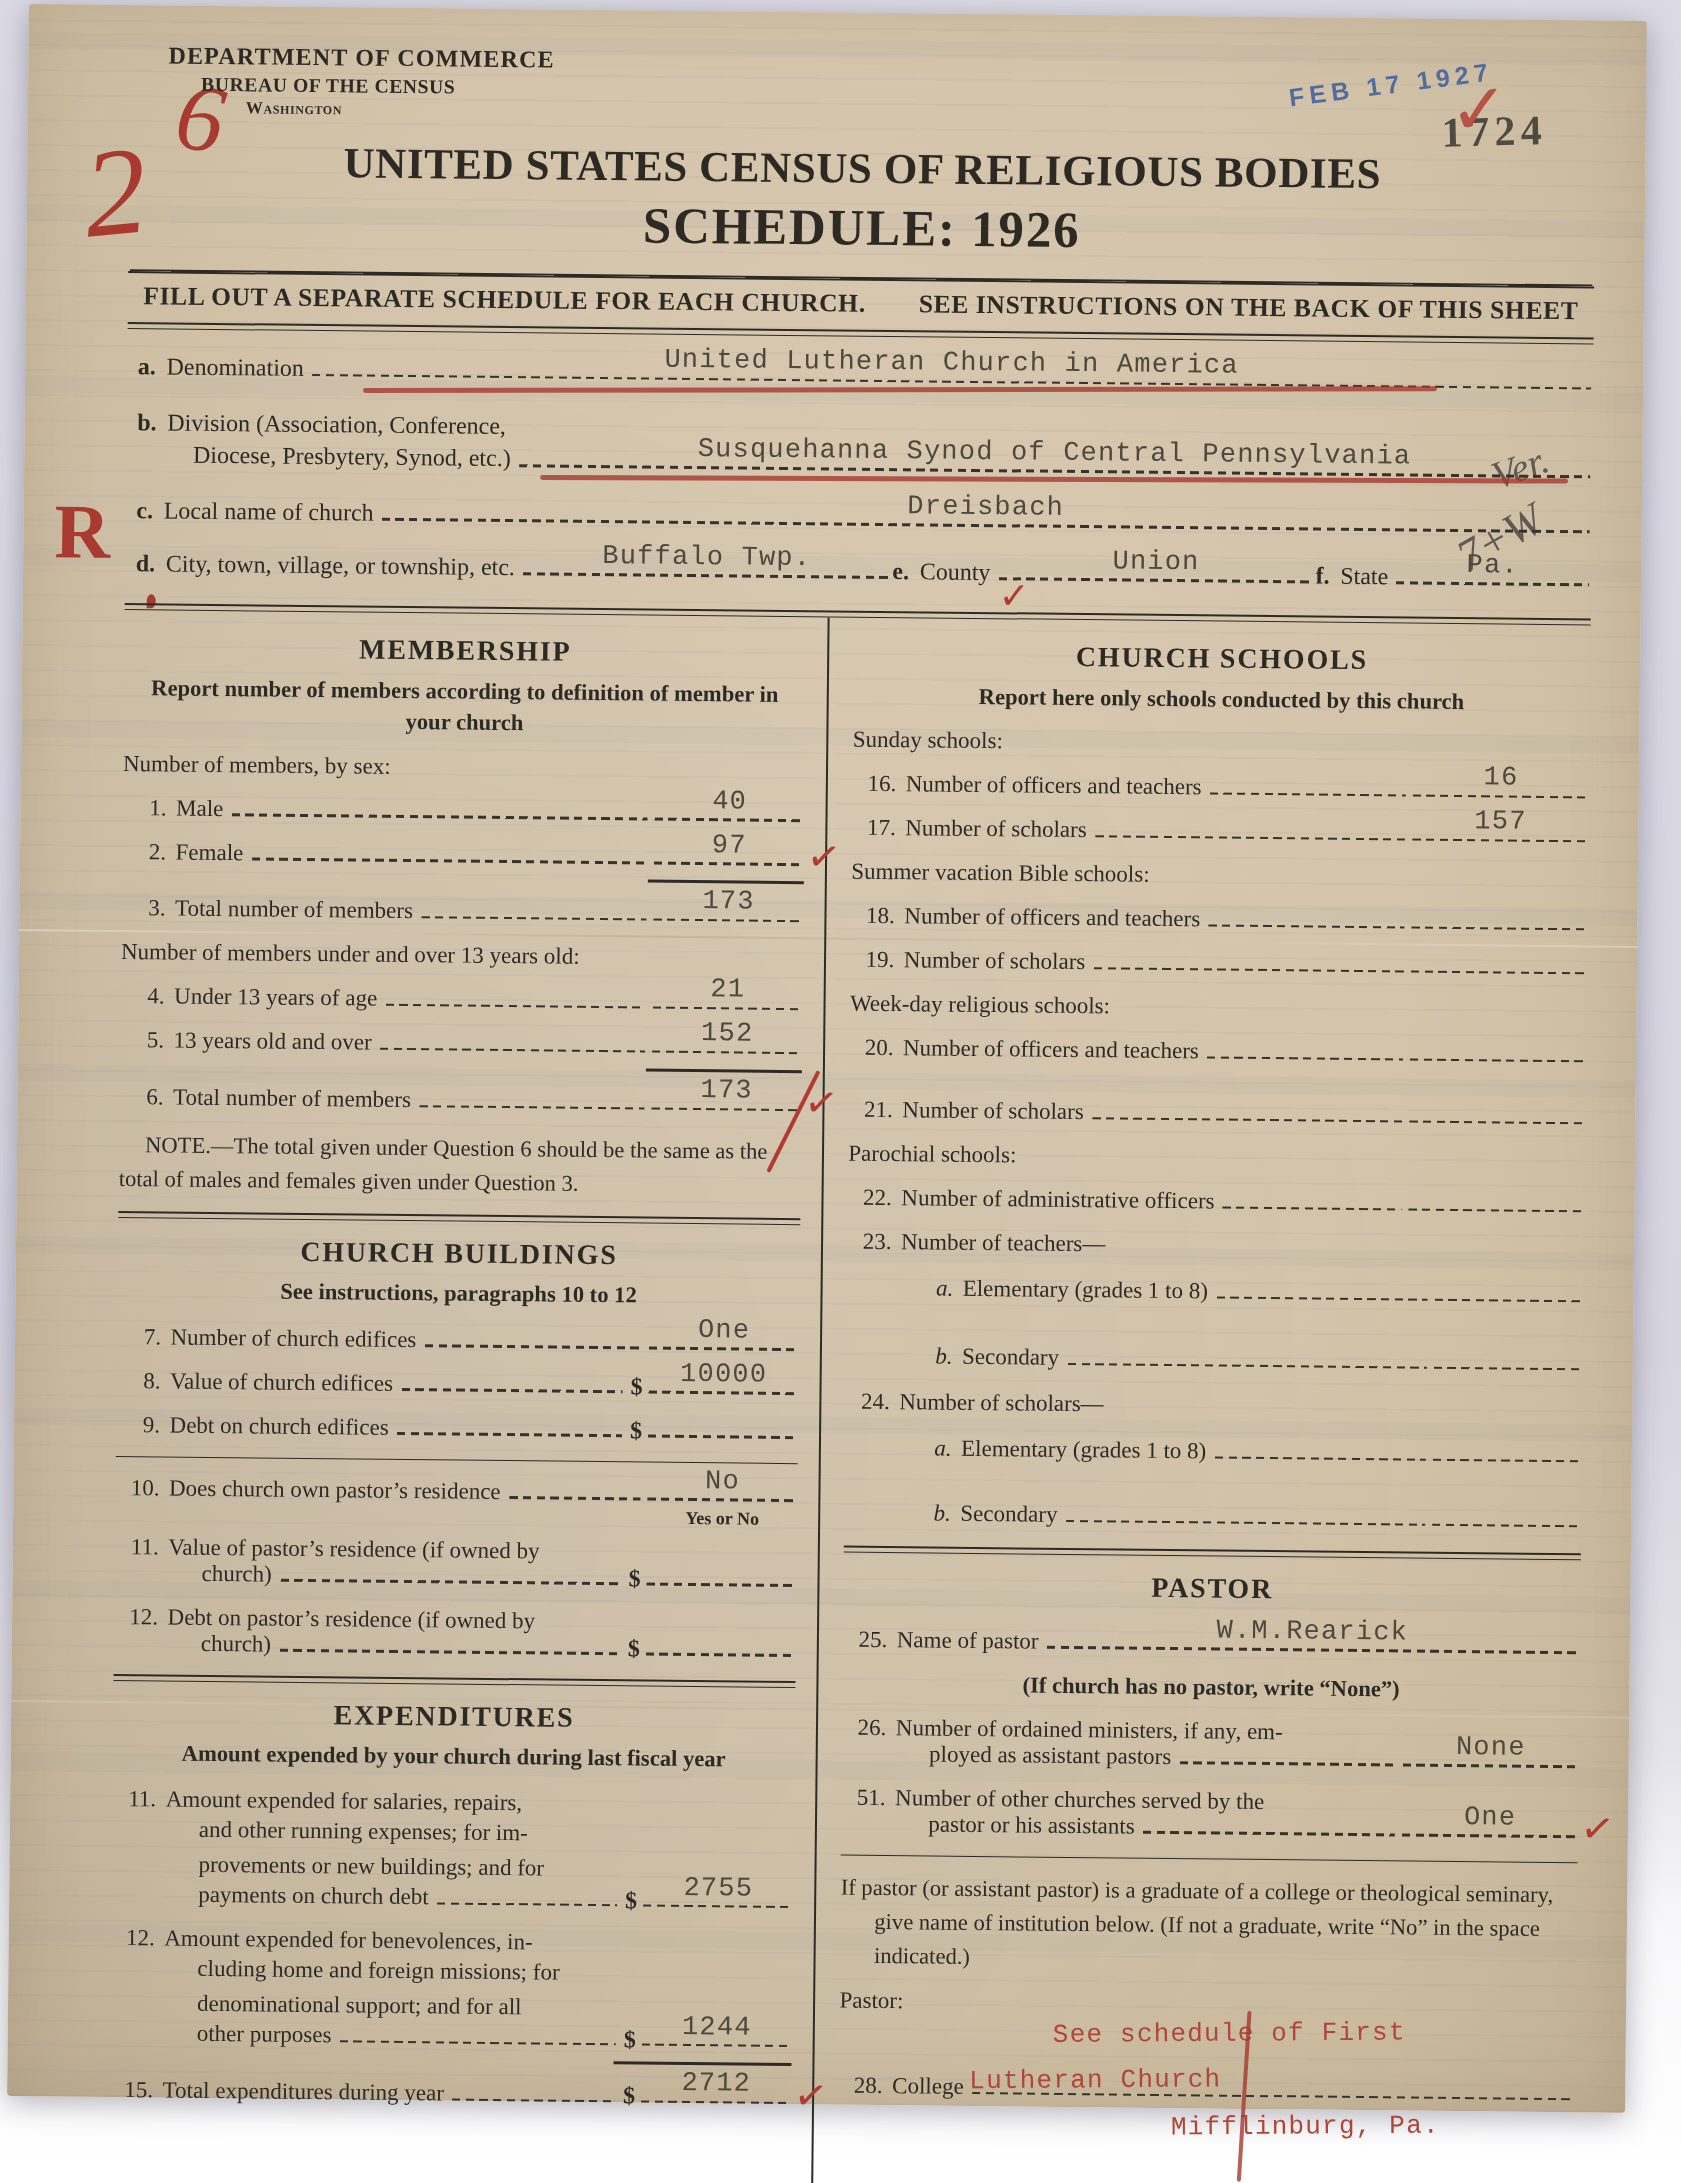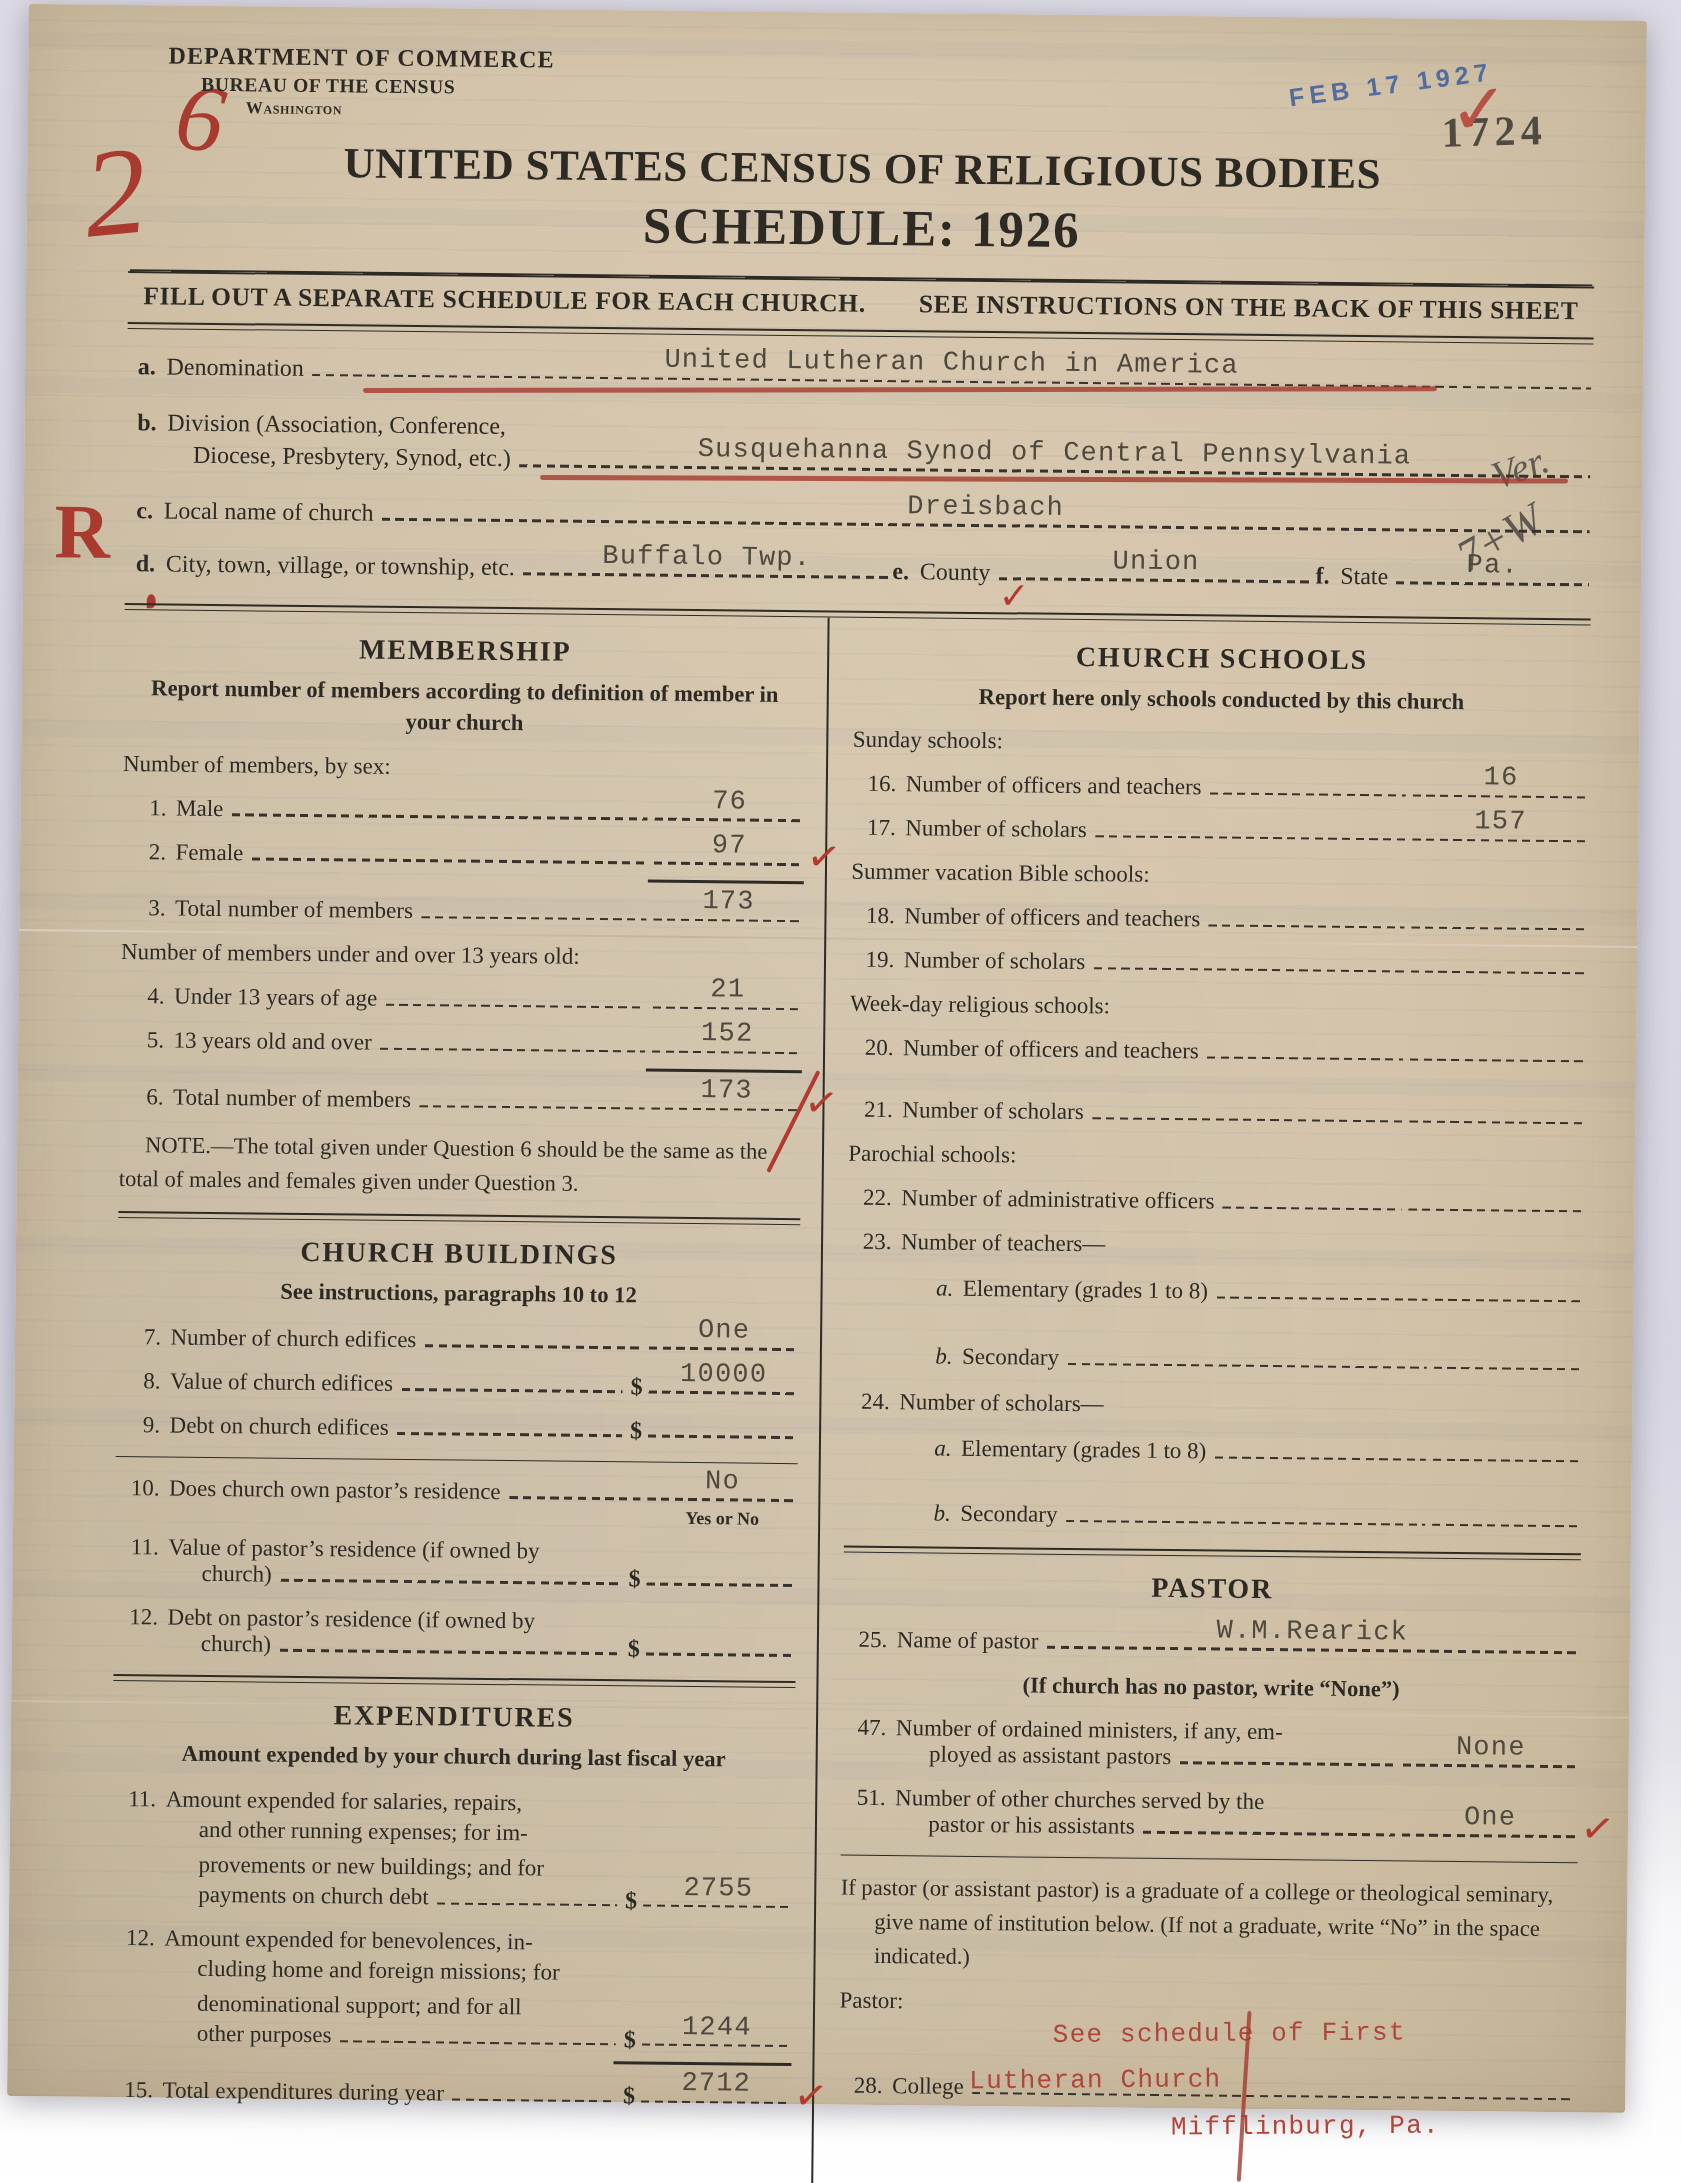--- a/index.html
+++ b/index.html
@@ -201,21 +201,21 @@
       <div class="col col-l">
         <div class="sect">MEMBERSHIP</div>
         <div class="ssub">Report number of members according to definition of member in your church</div>
         <div class="grp">Number of members, by sex:</div>
 
         <div class="q">
           <span class="qn">1.</span>
           <span class="ql">Male</span>
           <span class="lead"></span>
           <span class="ans">
-              <span class="tval">76</span>
+              <span class="tval">40</span>
             </span>
         </div>
         <div class="q">
           <span class="qn">2.</span>
           <span class="ql">Female</span>
           <span class="lead"></span>
           <span class="ans">
               <span class="tval">97</span>
               <span class="chk">✓</span>
             </span>
@@ -466,21 +466,21 @@
           <span class="qn">25.</span>
           <span class="ql">Name of pastor</span>
           <span class="lead">
               <span class="tval">W.M.Rearick</span>
             </span>
         </div>
         <div class="qcap">(If church has no pastor, write “None”)</div>
 
         <div class="qml">
           <div class="row1">
-              <span class="qn">47.</span>
+              <span class="qn">26.</span>
               <span class="ql">Number of ordained ministers, if any, em-</span>
             </div>
           <div class="rowlast">
               <span class="cont-i">ployed as assistant pastors</span>
               <span class="lead"></span>
               <span class="ans">
                 <span class="tval">None</span>
               </span>
             </div>
         </div>

